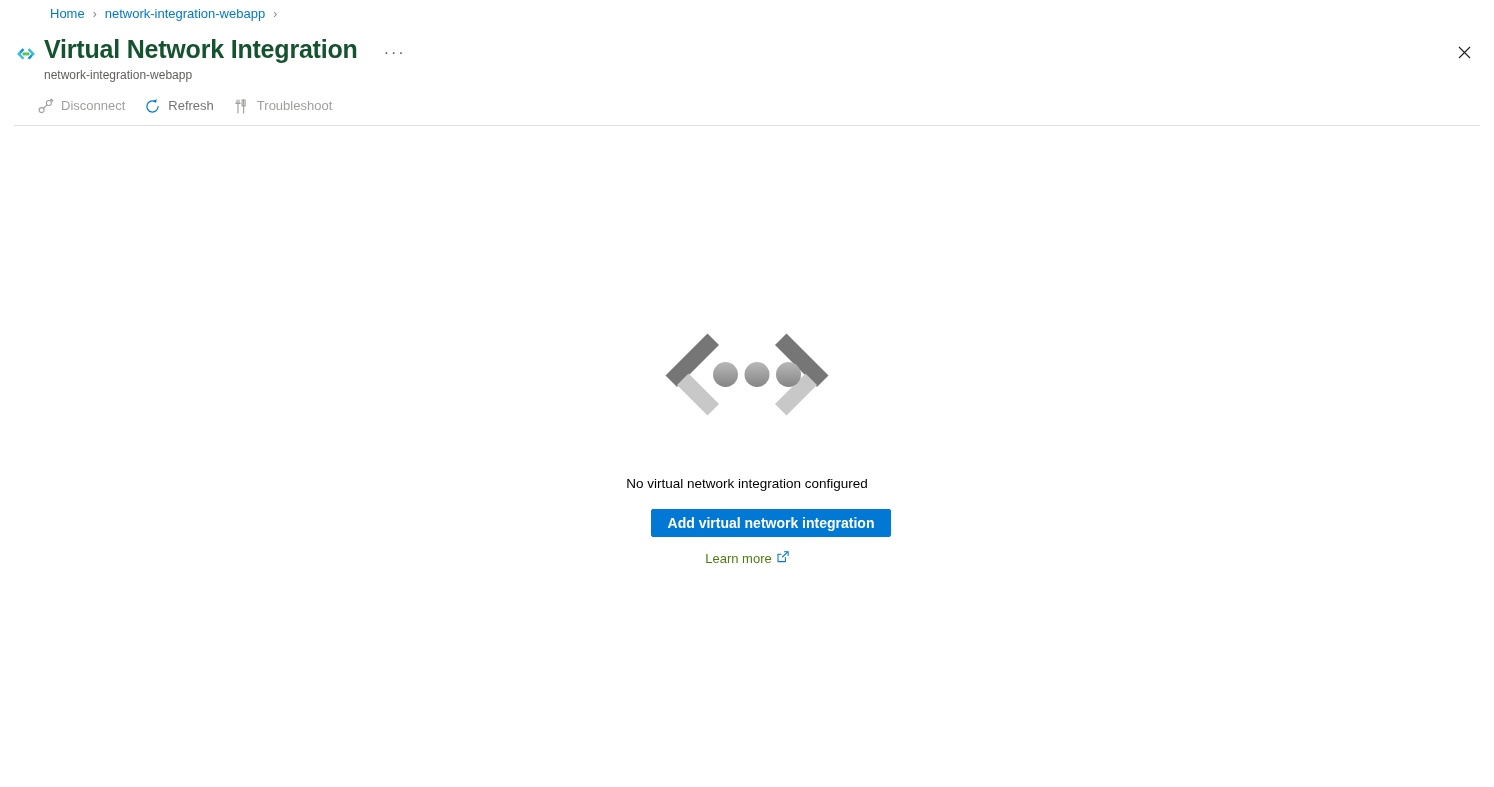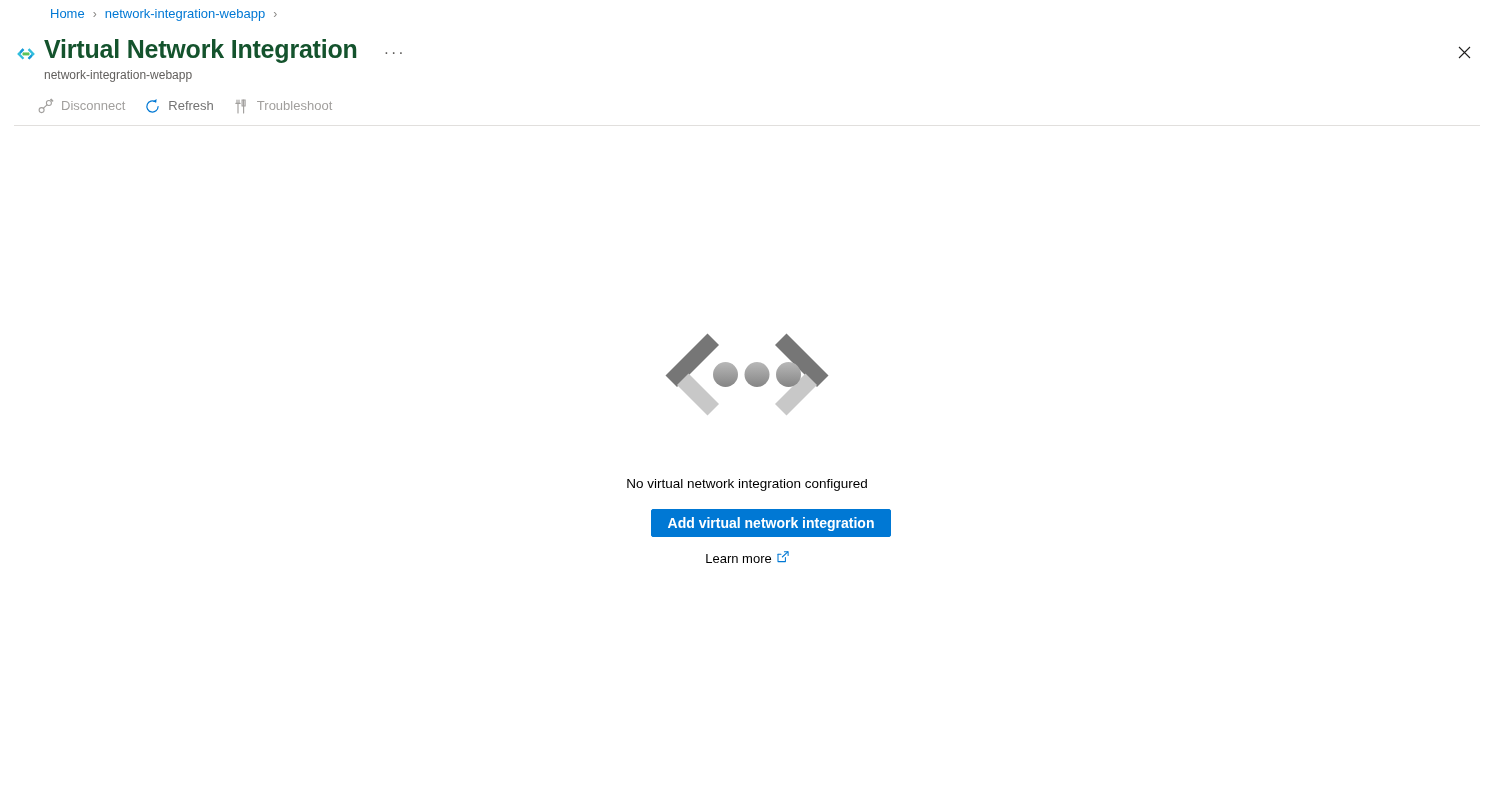--- a/index.html
+++ b/index.html
@@ -180,21 +180,21 @@
     cursor: pointer;
     border-radius: 2px;
     line-height: 26px;
     margin-left: 48px;
   }
   .learn-more {
     margin-top: 14px;
     display: flex;
     align-items: center;
     gap: 5px;
-    color: #000000;
+    color: #4d7c0f;
     font-size: 13px;
     cursor: pointer;
   }
 </style>
 </head>
 <body>
 
 <div class="breadcrumb">
   <span class="crumb-link">Home</span>
   <span class="crumb-sep">›</span>

